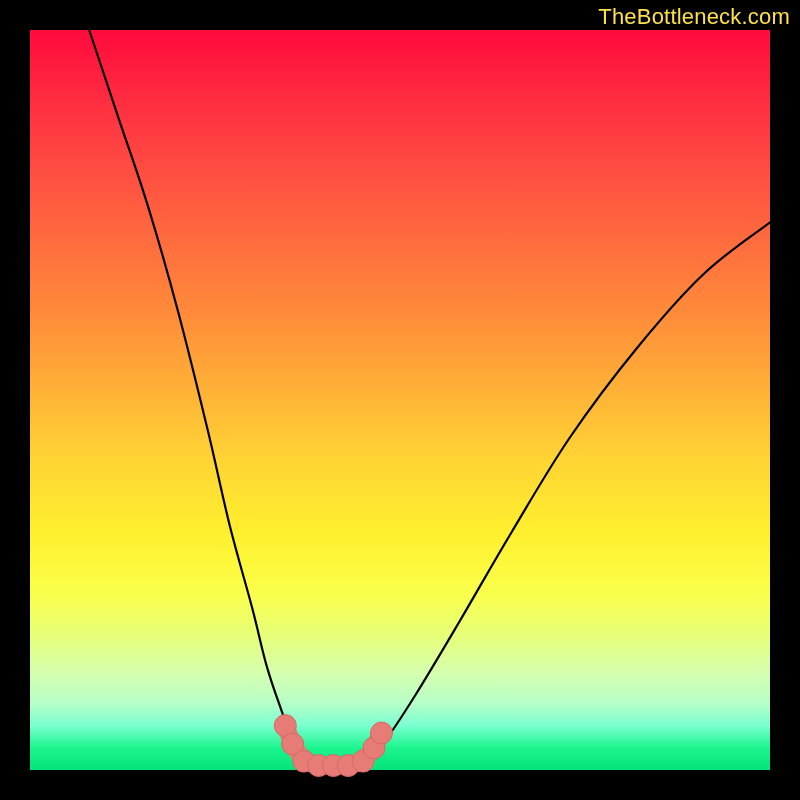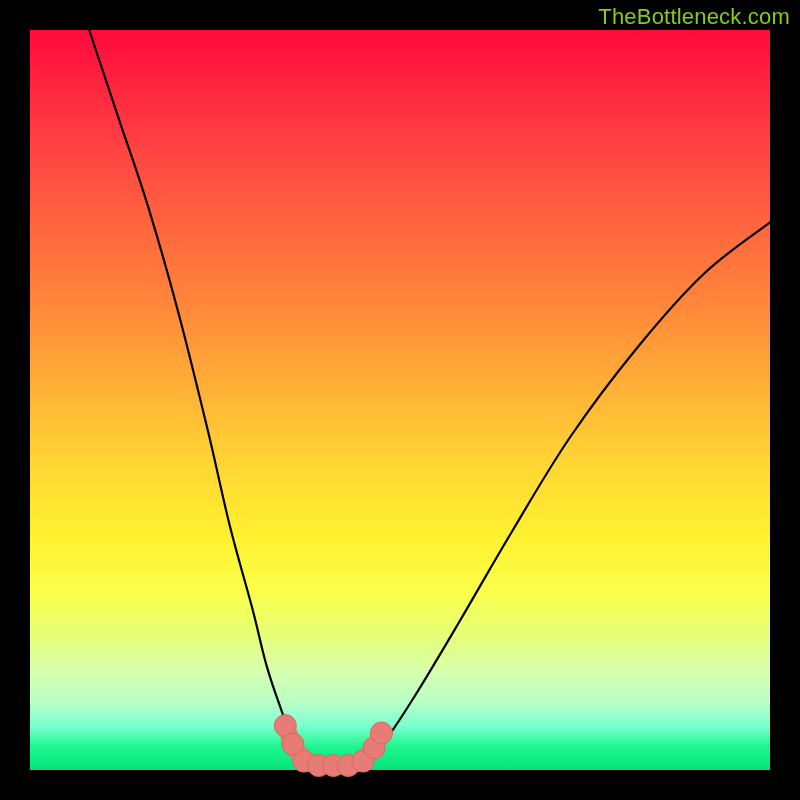--- a/index.html
+++ b/index.html
@@ -40,21 +40,21 @@
       #b6ffc8 91%,
       #7affd0 94%,
       #1cf58e 97%,
       #04e37a 100%
     );
   }
   .watermark {
     position: absolute;
     top: 4px;
     right: 10px;
-    color: #84cc16;
+    color: #fde047;
     font-size: 22px;
     letter-spacing: 0.2px;
     font-weight: 400;
   }
   svg.curve-layer {
     position: absolute;
     left: 0;
     top: 0;
     width: 740px;
     height: 740px;

